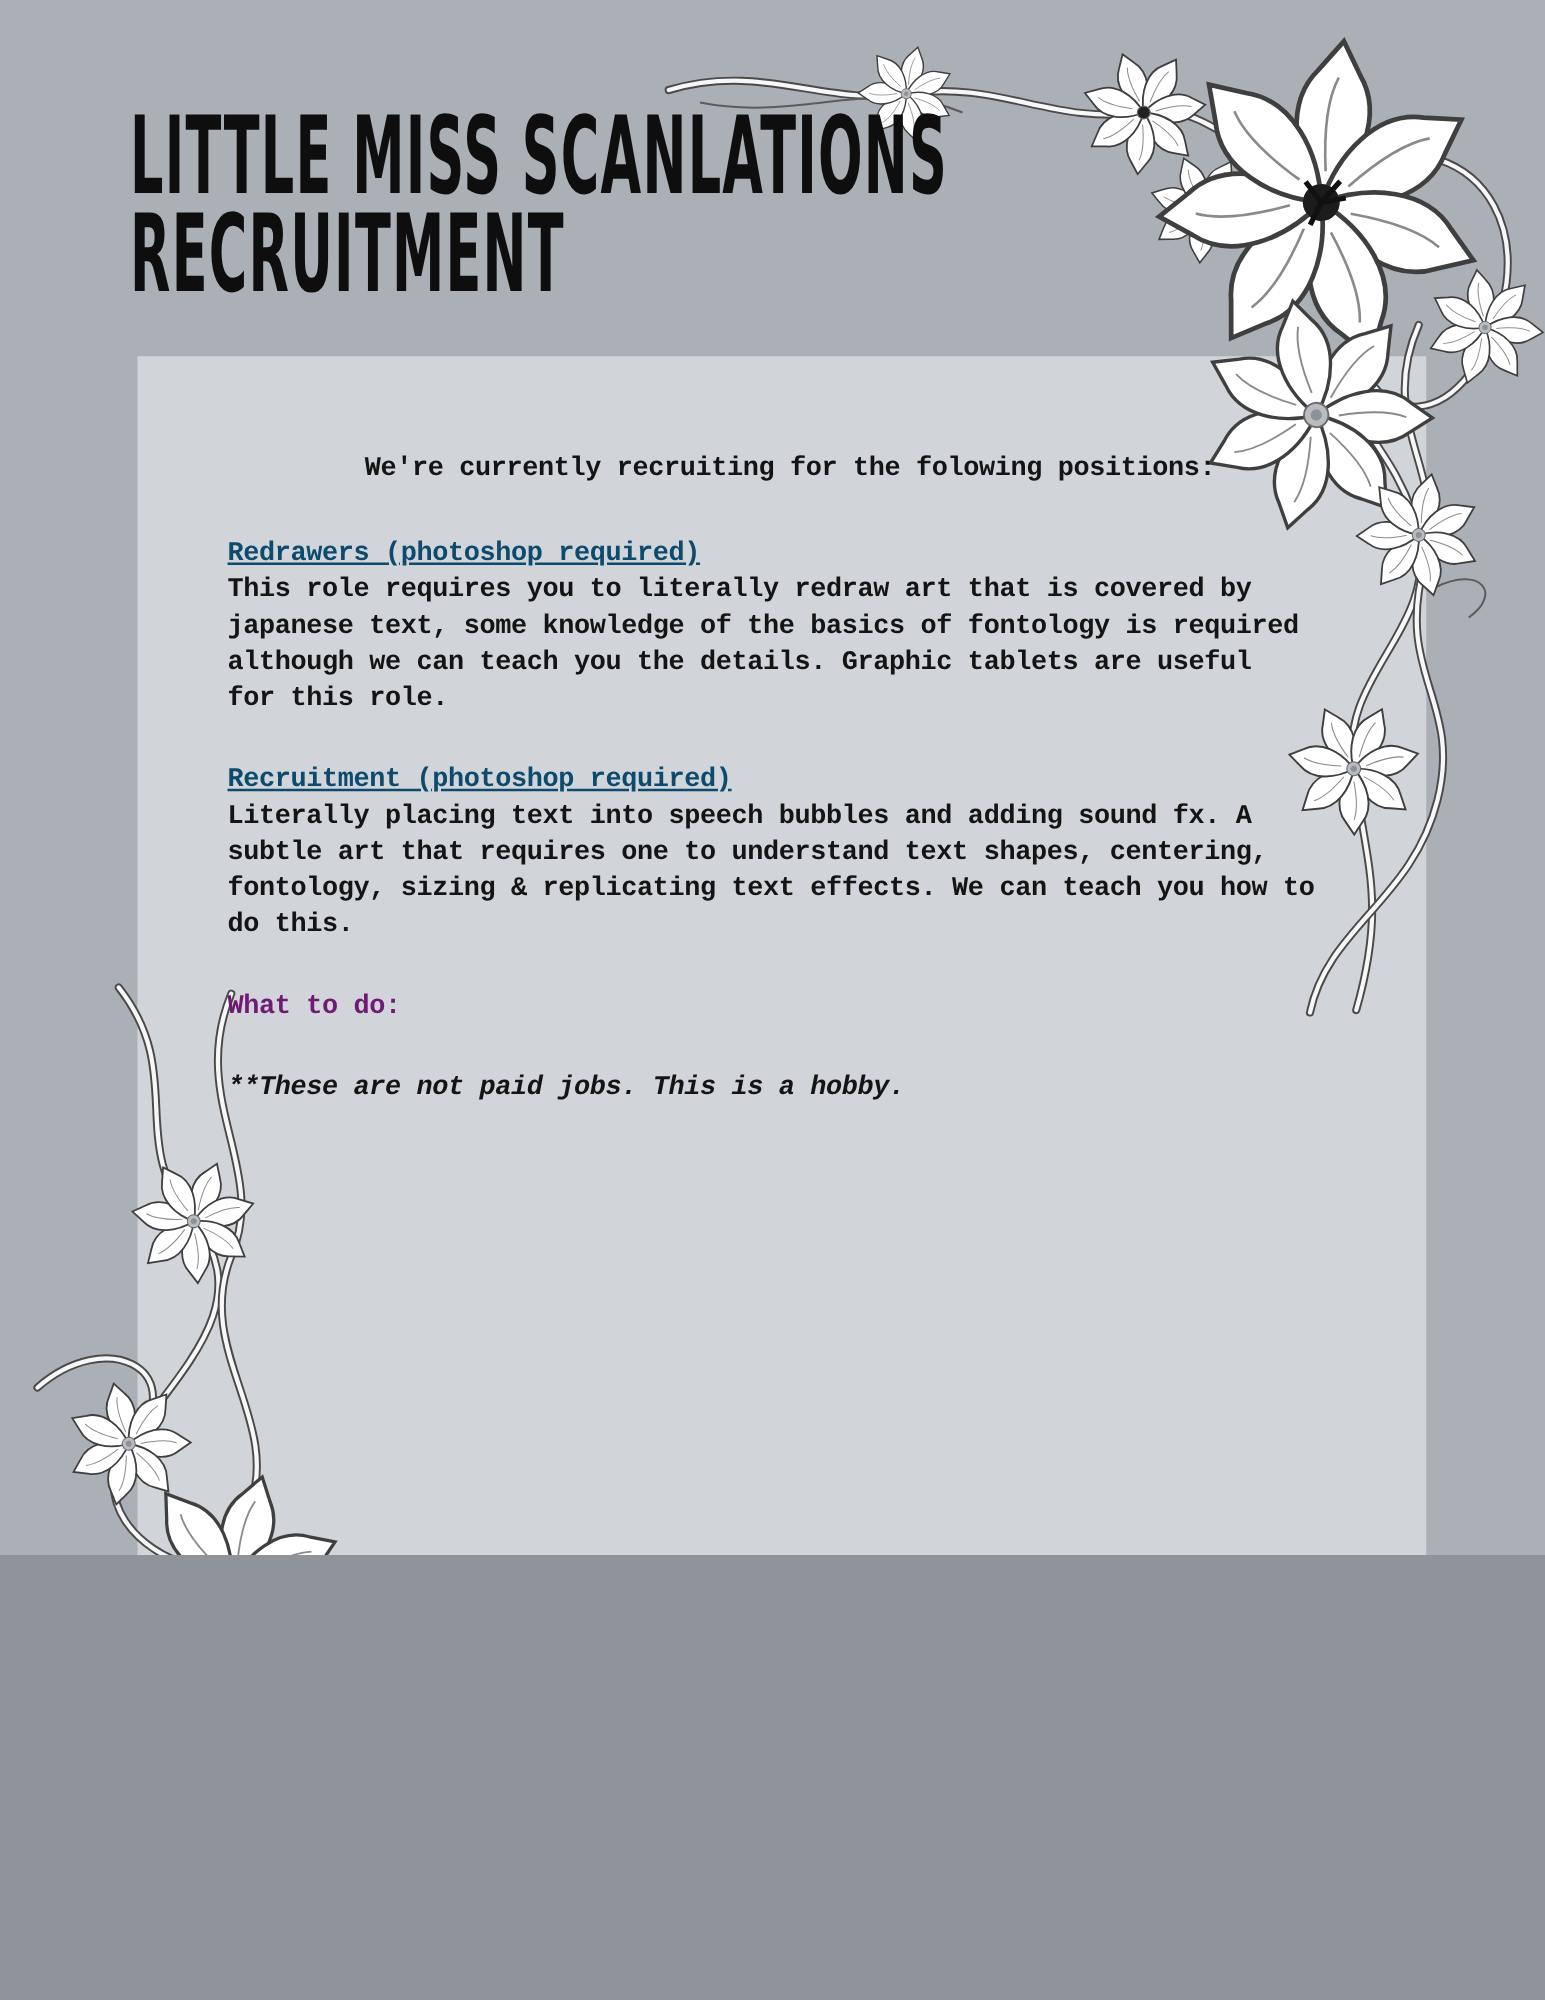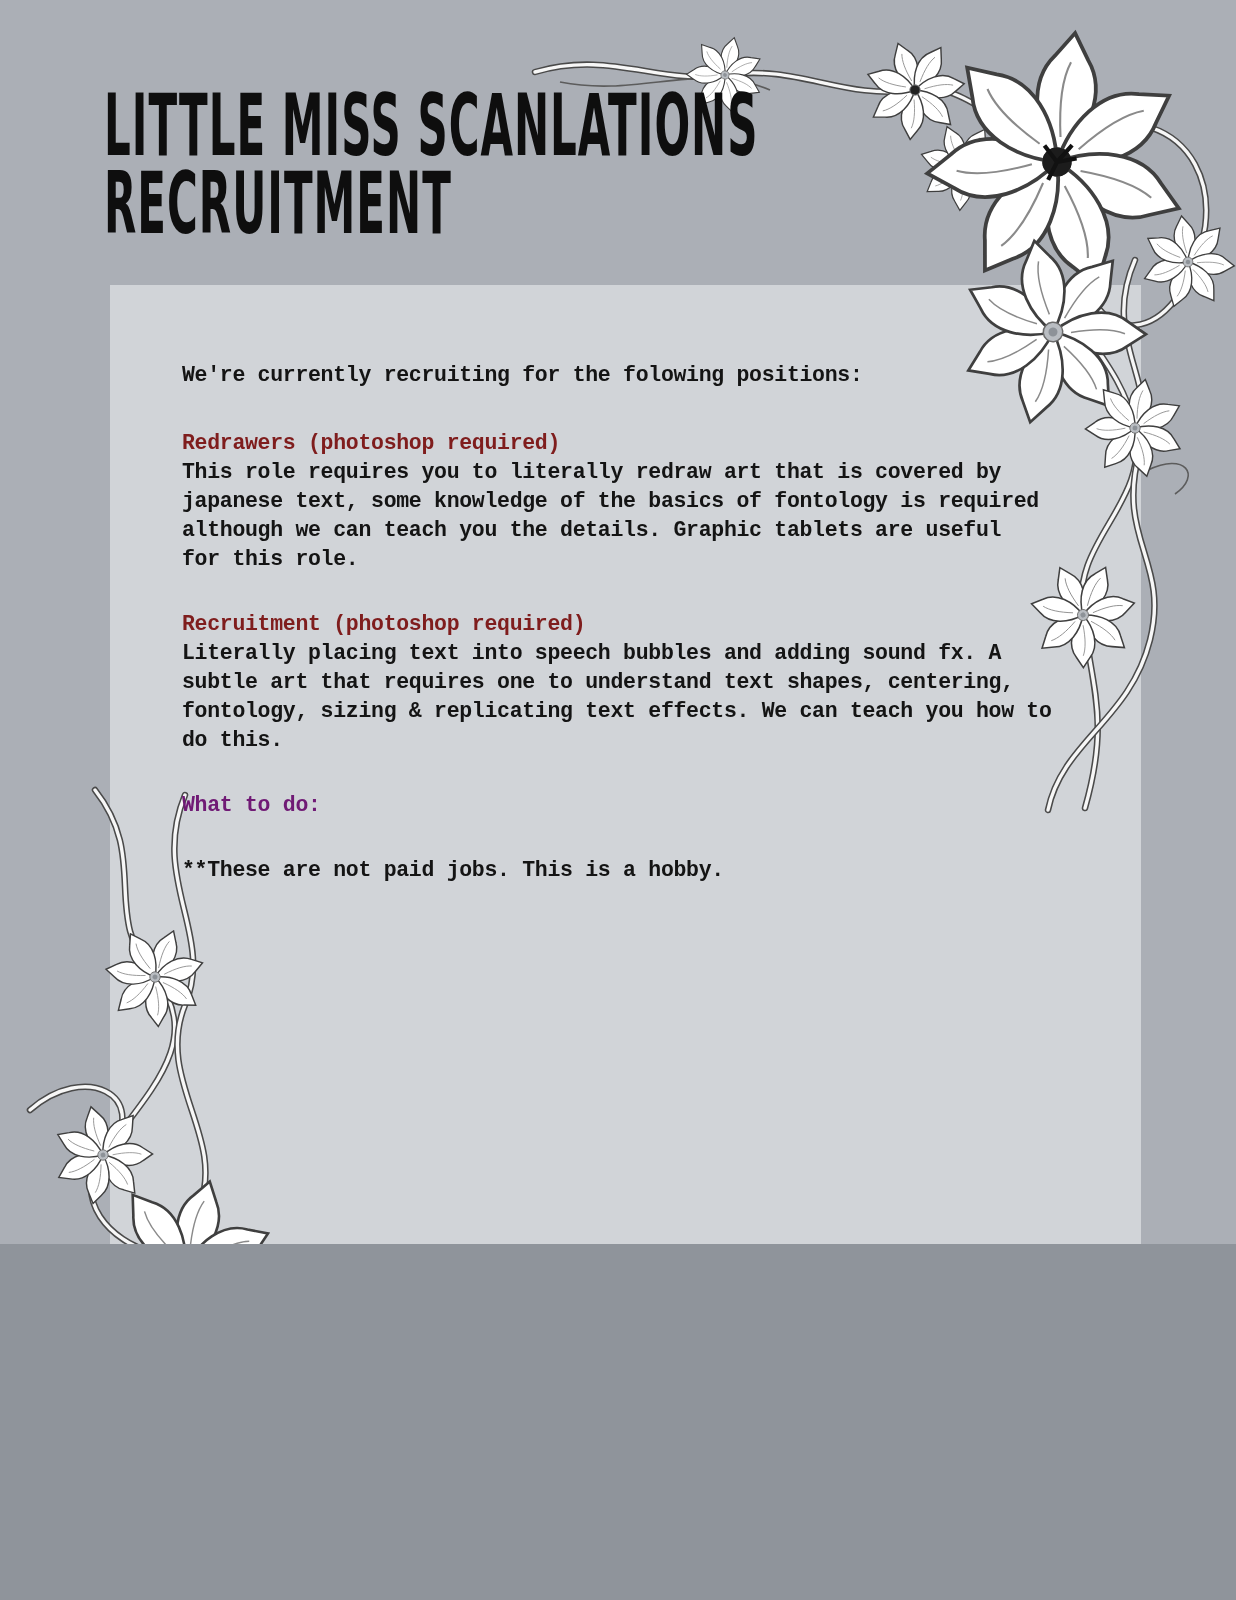--- a/index.html
+++ b/index.html
@@ -21,26 +21,26 @@
     color:#0e0e0e;
     transform:scaleY(2.05);transform-origin:top left;
     white-space:nowrap;
   }
   #content{
     position:absolute;left:182px;top:361px;width:900px;
     font-size:21.5px;line-height:29px;font-weight:bold;color:#141414;
     letter-spacing:-0.3px;
   }
   #content p, #content .sec-body{white-space:pre-line;margin:0;}
-  .intro{margin-bottom:39px !important;}
+  .intro{margin-bottom:39px !important;text-align:center;}
   .section{margin-bottom:36px;}
   .sec-heading{font-weight:bold;}
-  .sec-red{color:#7f1d1d;}
+  .sec-red{color:#0c4a6e;text-decoration:underline;}
   .sec-navy{color:#701a75;}
-  .note{margin-top:0;}
+  .note{margin-top:0;font-style:italic;}
   #logo{position:absolute;left:1018px;top:1308px;pointer-events:none;}
   #watermark{
     position:absolute;right:10px;top:1549px;width:420px;
     text-align:right;
     font-family:"DejaVu Sans",sans-serif;font-weight:bold;font-style:italic;
     letter-spacing:2px;white-space:nowrap;
   }
   #watermark span{
     display:inline-block;font-size:30px;line-height:46px;
     text-shadow:-2px 0 0 #f2f2f2,2px 0 0 #f2f2f2,0 -2px 0 #f2f2f2,0 2px 0 #f2f2f2,

